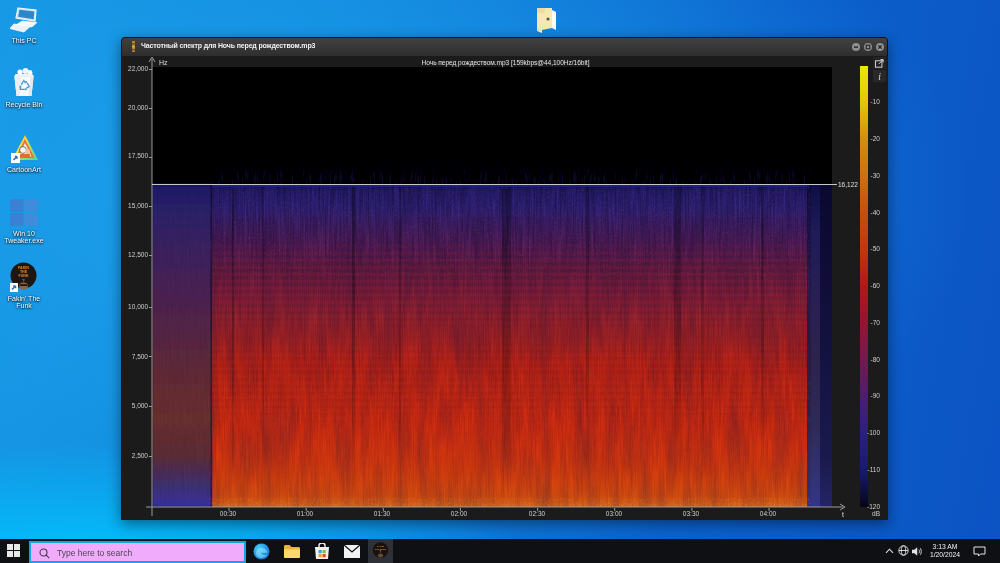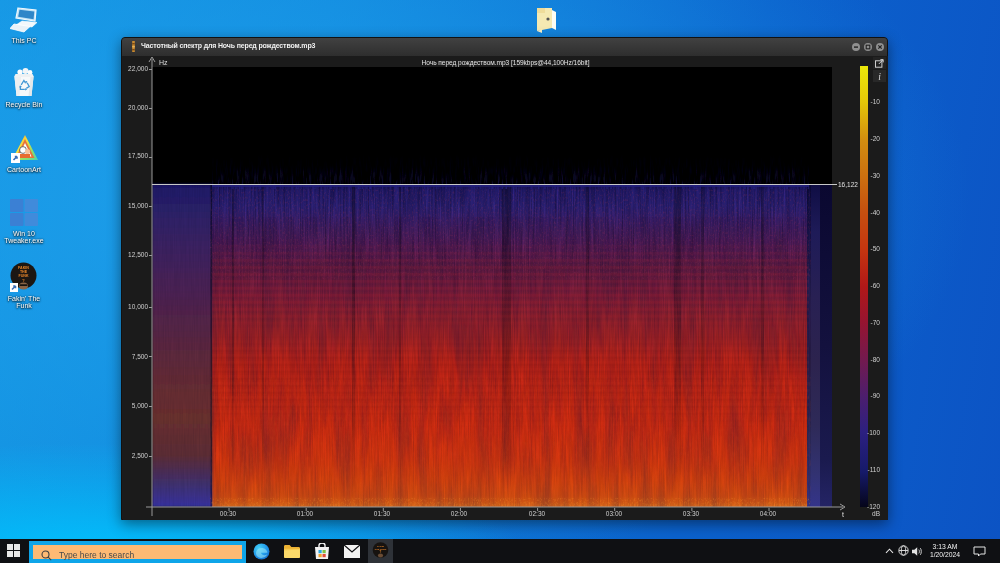--- a/index.html
+++ b/index.html
@@ -404,21 +404,21 @@
 
 <div class="abs" id="taskbar" style="left:0; top:539px; width:1000px; height:24px; background:#0f1013;">
 
   <svg class="abs" style="left:7px; top:5px;" width="13" height="13" viewBox="0 0 13 13">
     <rect x="0" y="0" width="6" height="6" fill="#e8e8e8"></rect>
     <rect x="7" y="0" width="6" height="6" fill="#e8e8e8"></rect>
     <rect x="0" y="7" width="6" height="6" fill="#e8e8e8"></rect>
     <rect x="7" y="7" width="6" height="6" fill="#e8e8e8"></rect>
   </svg>
 
-  <div class="abs" style="left:29px; top:2px; width:217px; height:22px; background:#fdba74; border:4px solid #0ea5e9;">
+  <div class="abs" style="left:29px; top:2px; width:217px; height:22px; background:#f0abfc; border:2px solid #0ea5e9;">
     <svg class="abs" style="left:8px; top:5px;" width="11" height="11" viewBox="0 0 11 11">
       <circle cx="4.5" cy="4.5" r="3.5" fill="none" stroke="#3e3e3e" stroke-width="1.1"></circle>
       <line x1="7.2" y1="7.2" x2="10.2" y2="10.2" stroke="#3e3e3e" stroke-width="1.1"></line>
     </svg>
     <div class="abs" style="left:26px; top:5px; color:#4a4a4a; font-size:8.5px;">Type here to search</div>
   </div>
 
   <svg class="abs" style="left:253px; top:4px;" width="17" height="17" viewBox="0 0 17 17">
     <defs>
       <radialGradient id="edge1" cx=".35" cy=".3" r=".9">

